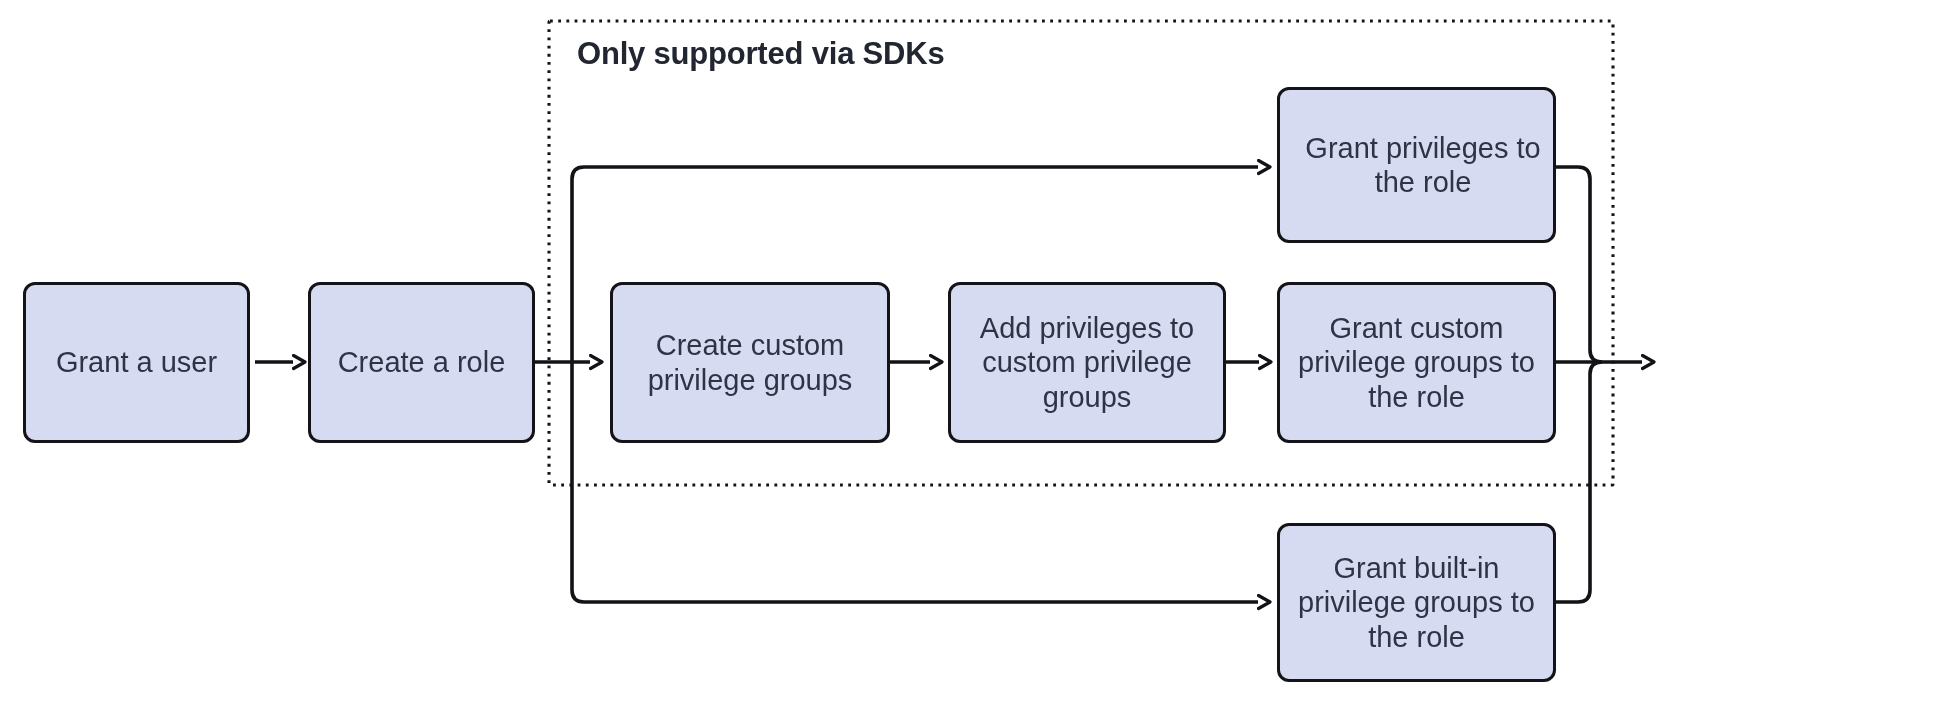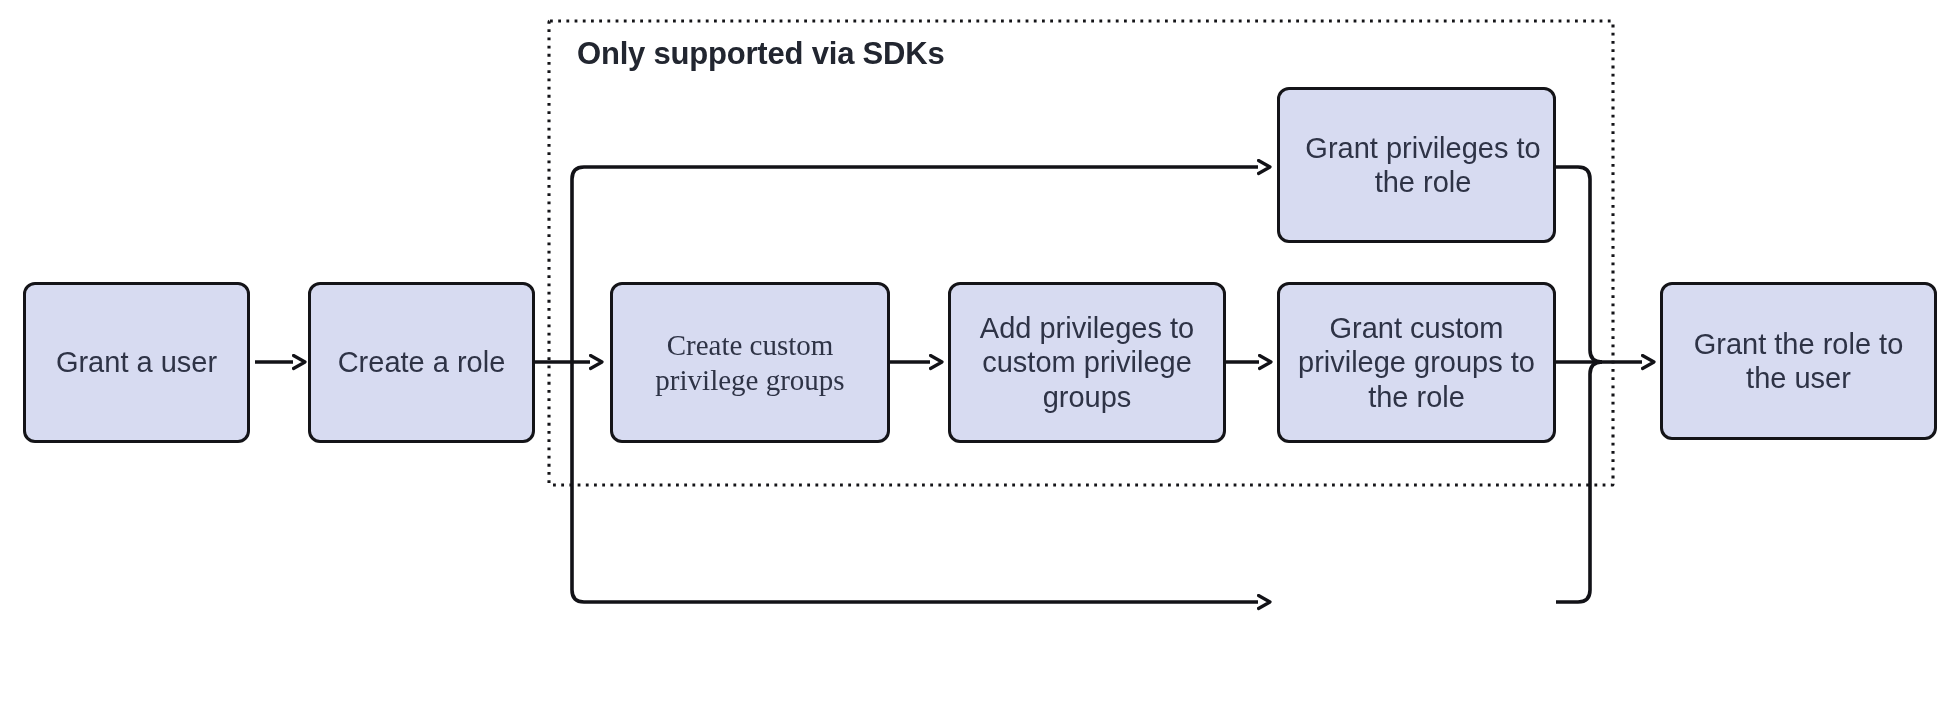--- a/index.html
+++ b/index.html
@@ -68,21 +68,21 @@
     text-align: center;
     color: var(--node-text);
     font-size: 29px;
     line-height: 1.18;
     padding: 6px 10px;
   }
   .node span { display: block; }
   
   .n-create-user  { left: 23px;   top: 282px; width: 227px; height: 161px; }
   .n-create-role  { left: 308px;  top: 282px; width: 227px; height: 161px; text-align: right; }
-  .n-create-cpg   { left: 610px;  top: 282px; width: 280px; height: 161px; font-family: Liberation Serif, serif; }
+  .n-create-cpg   { left: 610px;  top: 282px; width: 280px; height: 161px; }
   .n-add-priv     { left: 948px;  top: 282px; width: 278px; height: 161px; }
   .n-grant-cpg    { left: 1277px; top: 282px; width: 279px; height: 161px; justify-content: flex-end; }
   .n-grant-priv   { left: 1277px; top: 87px;  width: 279px; height: 156px; padding-left: 23px; }
   .n-grant-bipg   { left: 1277px; top: 523px; width: 279px; height: 159px; }
   .n-grant-role   { left: 1660px; top: 282px; width: 277px; height: 158px; }
 </style>
 </head>
 <body>
 
 <div class="canvas">
@@ -120,17 +120,17 @@
   </div>
   <div class="node n-add-priv">
     <span>Add privileges to custom privilege groups</span>
   </div>
   <div class="node n-grant-cpg">
     <span>Grant custom privilege groups to the role</span>
   </div>
   <div class="node n-grant-priv">
     <span>Grant privileges to the role</span>
   </div>
-  <div class="node n-grant-role">
-    <span>Grant the role to the user</span>
+  <div class="node n-grant-bipg">
+    <span>Grant built-in privilege groups to the role</span>
   </div>
 
 </div>
 
 </body></html>

